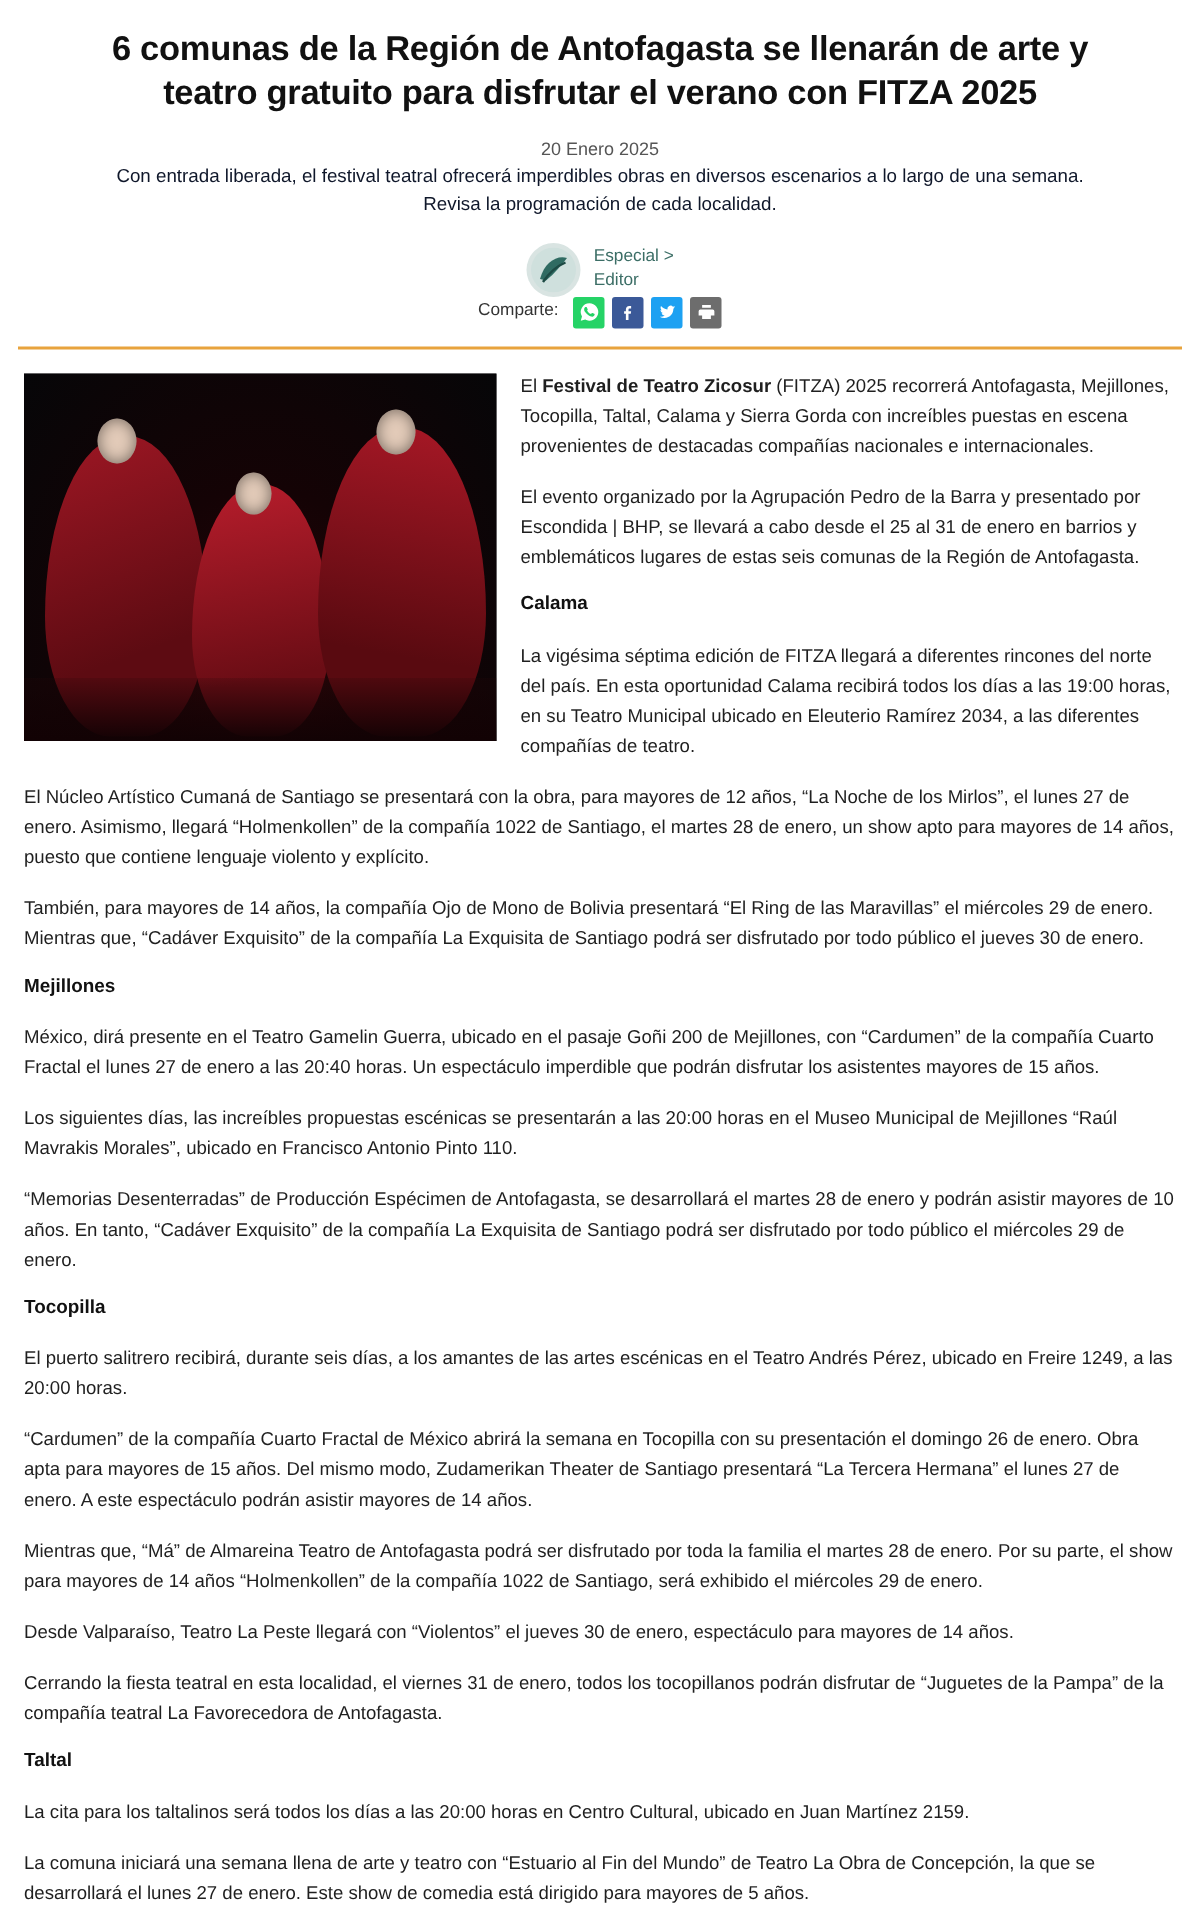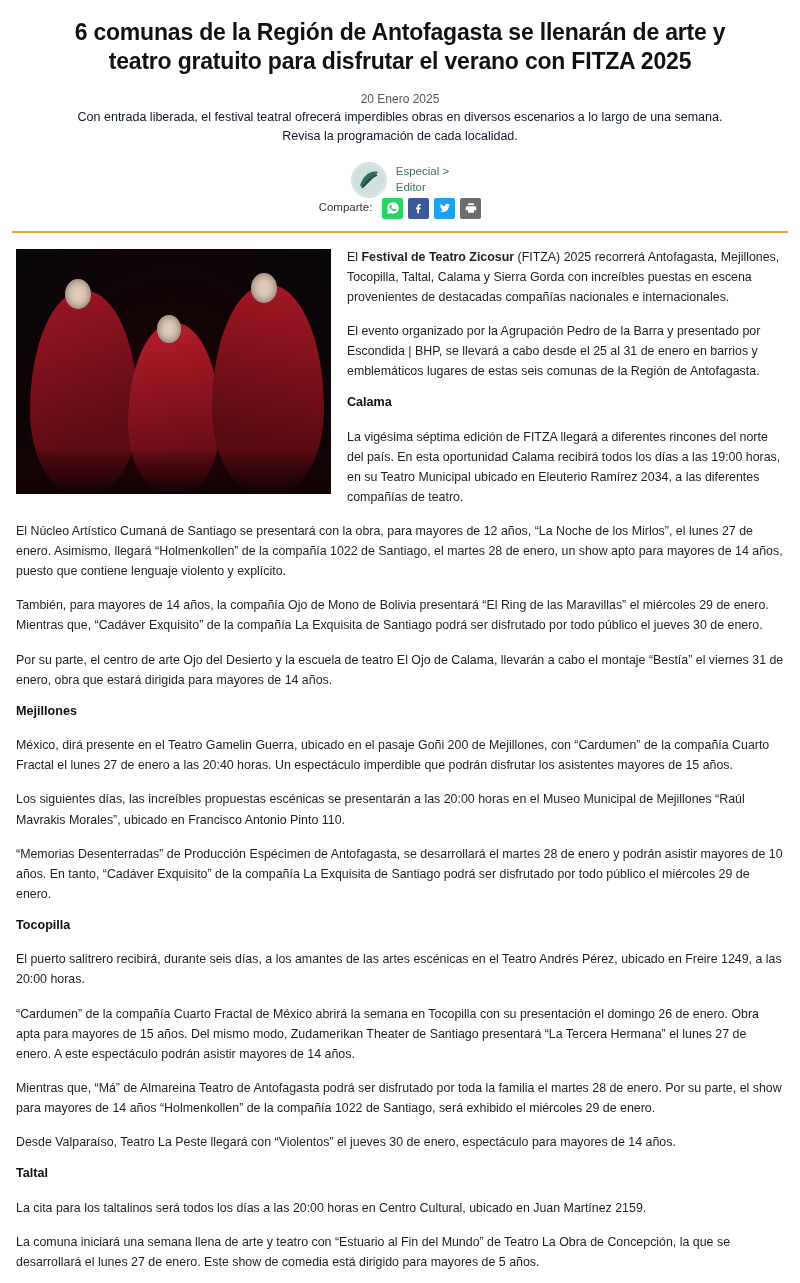--- a/index.html
+++ b/index.html
@@ -224,31 +224,31 @@
     </div>
 
     <p><span>El </span><b>Festival de Teatro Zicosur</b><span> (FITZA) 2025 recorrerá Antofagasta, Mejillones, Tocopilla, Taltal, Calama y Sierra Gorda con increíbles puestas en escena provenientes de destacadas compañías nacionales e internacionales.</span></p>
 
     <p>El evento organizado por la Agrupación Pedro de la Barra y presentado por Escondida | BHP, se llevará a cabo desde el 25 al 31 de enero en barrios y emblemáticos lugares de estas seis comunas de la Región de Antofagasta.</p>
 
     <h3 class="sub">Calama</h3>
     <p>La vigésima séptima edición de FITZA llegará a diferentes rincones del norte del país. En esta oportunidad Calama recibirá todos los días a las 19:00 horas, en su Teatro Municipal ubicado en Eleuterio Ramírez 2034, a las diferentes compañías de teatro.</p>
     <p>El Núcleo Artístico Cumaná de Santiago se presentará con la obra, para mayores de 12 años, “La Noche de los Mirlos”, el lunes 27 de enero. Asimismo, llegará “Holmenkollen” de la compañía 1022 de Santiago, el martes 28 de enero, un show apto para mayores de 14 años, puesto que contiene lenguaje violento y explícito.</p>
     <p>También, para mayores de 14 años, la compañía Ojo de Mono de Bolivia presentará “El Ring de las Maravillas” el miércoles 29 de enero. Mientras que, “Cadáver Exquisito” de la compañía La Exquisita de Santiago podrá ser disfrutado por todo público el jueves 30 de enero.</p>
-    <p>Por su parte, el centro de arte Ojo del Desierto y la escuela de teatro El Ojo de Calama, llevarán a cabo el montaje “Bestía” el viernes 31 de enero, obra que estará dirigida para mayores de 14 años.</p>
 
     <h3 class="sub">Mejillones</h3>
     <p>México, dirá presente en el Teatro Gamelin Guerra, ubicado en el pasaje Goñi 200 de Mejillones, con “Cardumen” de la compañía Cuarto Fractal el lunes 27 de enero a las 20:40 horas. Un espectáculo imperdible que podrán disfrutar los asistentes mayores de 15 años.</p>
     <p>Los siguientes días, las increíbles propuestas escénicas se presentarán a las 20:00 horas en el Museo Municipal de Mejillones “Raúl Mavrakis Morales”, ubicado en Francisco Antonio Pinto 110.</p>
     <p>“Memorias Desenterradas” de Producción Espécimen de Antofagasta, se desarrollará el martes 28 de enero y podrán asistir mayores de 10 años. En tanto, “Cadáver Exquisito” de la compañía La Exquisita de Santiago podrá ser disfrutado por todo público el miércoles 29 de enero.</p>
 
     <h3 class="sub">Tocopilla</h3>
     <p>El puerto salitrero recibirá, durante seis días, a los amantes de las artes escénicas en el Teatro Andrés Pérez, ubicado en Freire 1249, a las 20:00 horas.</p>
     <p>“Cardumen” de la compañía Cuarto Fractal de México abrirá la semana en Tocopilla con su presentación el domingo 26 de enero. Obra apta para mayores de 15 años.  Del mismo modo, Zudamerikan Theater de Santiago presentará “La Tercera Hermana” el lunes 27 de enero. A este espectáculo podrán asistir mayores de 14 años.</p>
     <p>Mientras que, “Má” de Almareina Teatro de Antofagasta podrá ser disfrutado por toda la familia el martes 28 de enero.  Por su parte, el show para mayores de 14 años “Holmenkollen” de la compañía 1022 de Santiago, será exhibido el miércoles 29 de enero.</p>
     <p>Desde Valparaíso, Teatro La Peste llegará con “Violentos” el jueves 30 de enero, espectáculo para mayores de 14 años.</p>
+    <p>Cerrando la fiesta teatral en esta localidad, el viernes 31 de enero, todos los tocopillanos podrán disfrutar de “Juguetes de la Pampa” de la compañía teatral La Favorecedora de Antofagasta.</p>
 
     <h3 class="sub">Taltal</h3>
     <p>La cita para los taltalinos será todos los días a las 20:00 horas en Centro Cultural, ubicado en Juan Martínez 2159.</p>
     <p>La comuna iniciará una semana llena de arte y teatro con “Estuario al Fin del Mundo” de Teatro La Obra de Concepción, la que se desarrollará el lunes 27 de enero. Este show de comedia está dirigido para mayores de 5 años.</p>
 
   </div>
 </div>
 
 </body></html>

